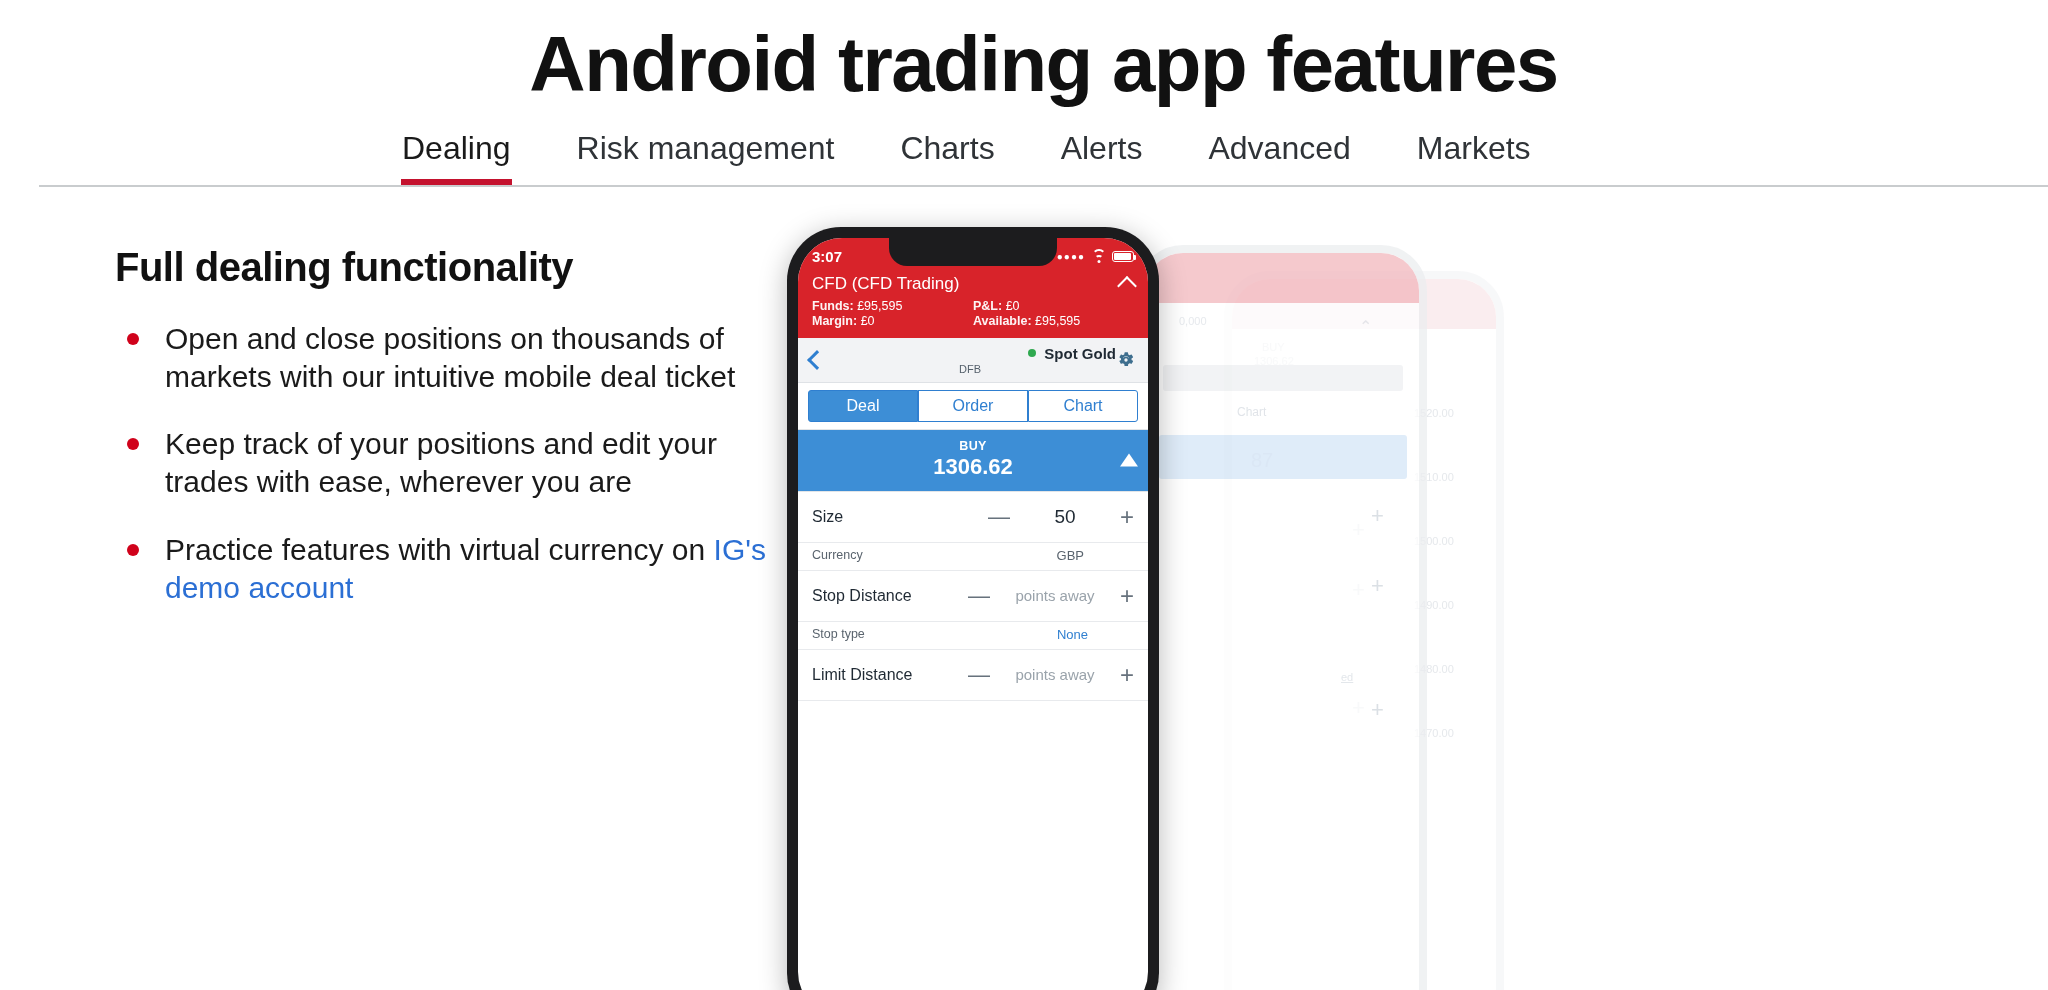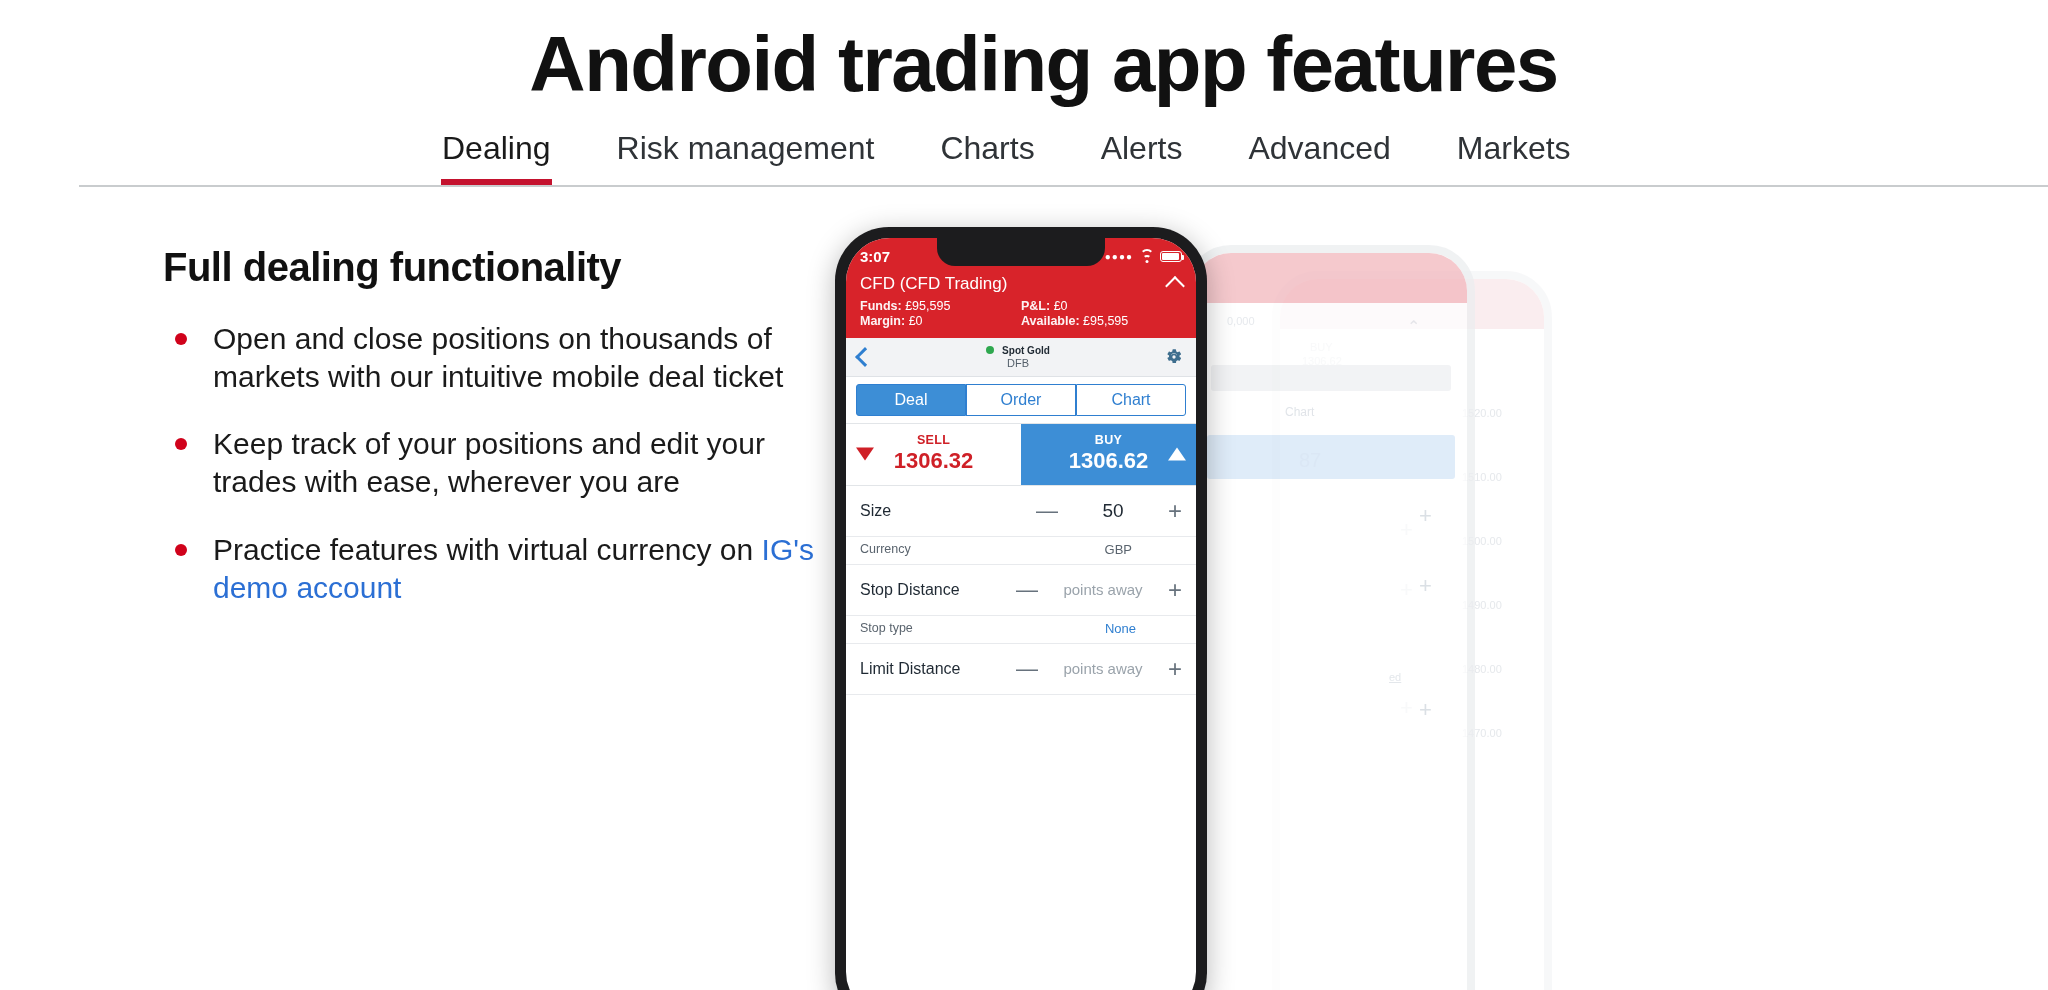--- a/index.html
+++ b/index.html
@@ -17,21 +17,21 @@
     text-align: center;
     font-size: 78px;
     font-weight: 800;
     letter-spacing: -1.5px;
     color: #111111;
     padding-top: 22px;
     line-height: 1.1;
   }
 
   
-  .tabs-wrap { position: relative; margin-top: 22px; margin-left: 40px; }
+  .tabs-wrap { position: relative; margin-top: 22px; }
   .tabs {
     display: flex;
     justify-content: center;
     align-items: flex-end;
     gap: 0px;
     padding-left: 330px;
     justify-content: flex-start;
   }
   .tab {
     position: relative;
@@ -50,21 +50,21 @@
     background: #c4122e;
   }
   .tabs-rule {
     width: 100%;
     height: 2px;
     background: #c9ccce;
   }
 
   
   .content { display: flex; margin-top: 58px; }
-  .left-col { width: 748px; padding-left: 76px; margin-left: 48px; }
+  .left-col { width: 748px; padding-left: 76px; }
   .right-col { flex: 1; position: relative; }
 
   .section-heading {
     font-size: 40px;
     font-weight: 800;
     color: #111;
     letter-spacing: -0.5px;
     margin-bottom: 30px;
   }
   ul.bullets { list-style: none; }
@@ -161,21 +161,21 @@
   .fig-grid span b { font-weight:700; }
   .fig-lbl { opacity:.95; }
 
   
   .market-bar {
     display:flex; align-items:center; justify-content:space-between;
     background:#f2f3f5; padding:7px 12px; border-bottom:1px solid #dfe2e6;
   }
   .back-chev { width:14px;height:14px;border-left:3px solid #2f7fd0;border-bottom:3px solid #2f7fd0;transform:rotate(45deg); }
   .mkt-center { text-align:center; flex:1; }
-  .mkt-name { font-size:10px; font-weight:700; color:#1f2933; display:flex; align-items:center; justify-content:center; gap:8px;}
+  .mkt-name { font-size:15px; font-weight:700; color:#1f2933; display:flex; align-items:center; justify-content:flex-end; gap:8px;}
   .dot-green { width:8px;height:8px;border-radius:50%;background:#2fa84f; display:inline-block;}
   .mkt-sub { font-size:11px; color:#55606b; margin-top:1px;}
   .gear { width:20px;height:20px; position:relative; }
   .gear svg { display:block; }
 
   
   .seg { display:flex; padding:7px 10px; gap:0; background:#fff; }
   .seg div {
     flex:1; text-align:center; font-size:16px; padding:6px 0;
     border:1px solid #2f7fd0; color:#2f7fd0; background:#fff;
@@ -325,25 +325,20 @@
               </span>
             </div>
 
             <div class="seg">
               <div class="on">Deal</div>
               <div>Order</div>
               <div>Chart</div>
             </div>
 
             <div class="sb-row">
-              <div class="sb-cell sell">
-                <span class="tri down"></span>
-                <div class="sb-lbl">SELL</div>
-                <div class="sb-val">1306.32</div>
-              </div>
               <div class="sb-cell buy">
                 <span class="tri up"></span>
                 <div class="sb-lbl">BUY</div>
                 <div class="sb-val">1306.62</div>
               </div>
             </div>
 
             <div class="fld">
               <span class="fld-lbl">Size</span>
               <span class="fld-right">

